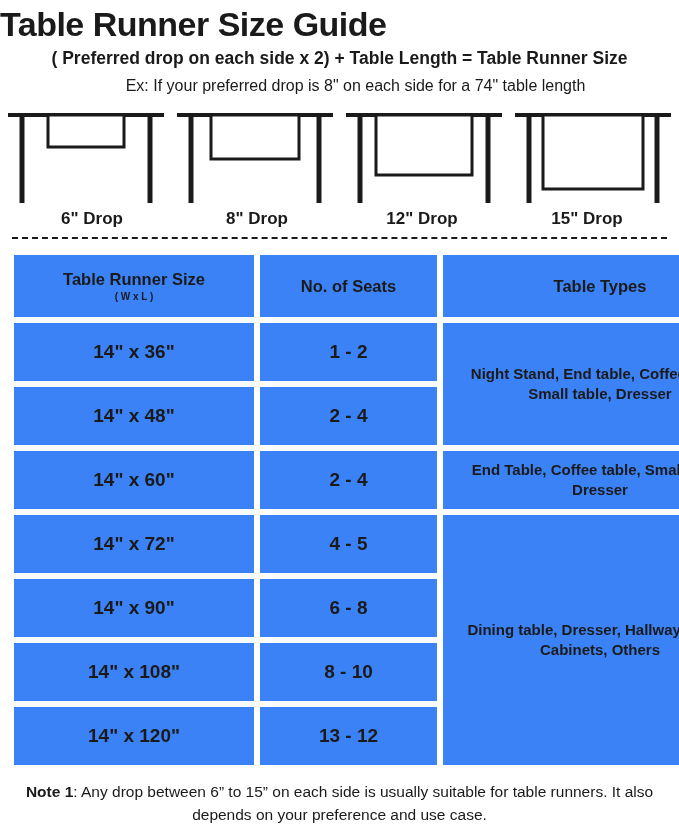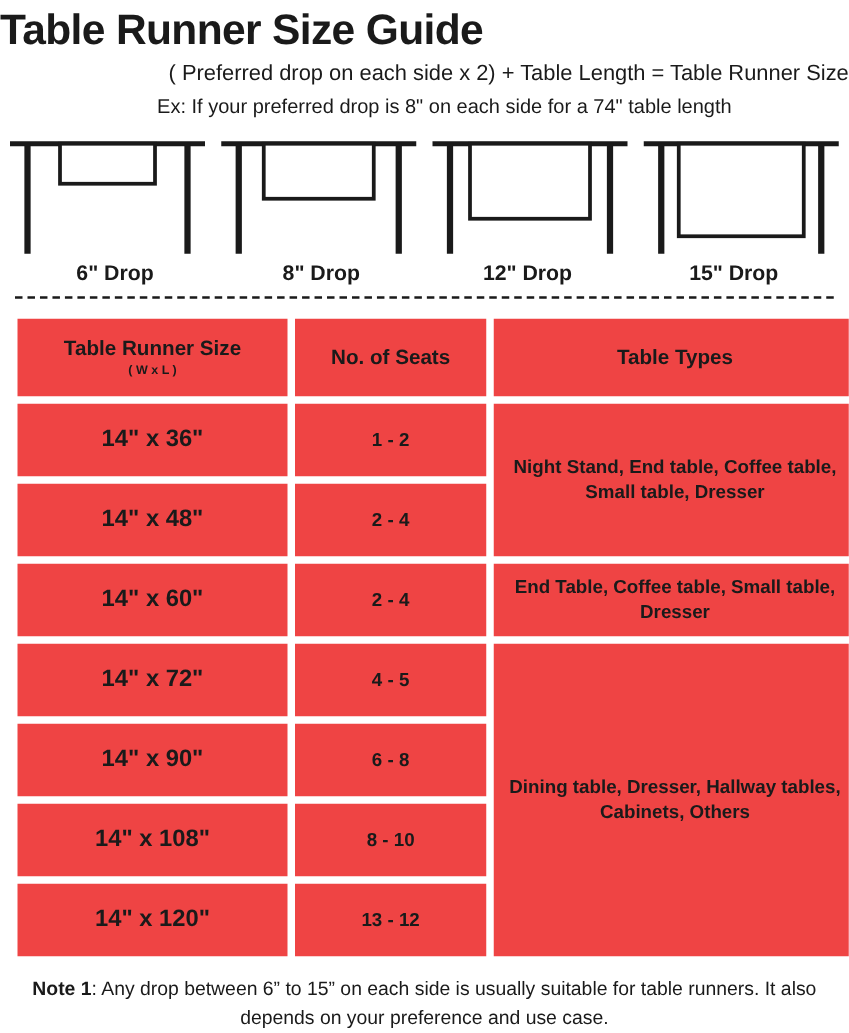--- a/index.html
+++ b/index.html
@@ -24,24 +24,25 @@
   
   .title {
     text-align: left;
     font-size: 34px;
     font-weight: bold;
     letter-spacing: -0.5px;
     margin: 6px 0 4px 0;
     line-height: 1.1;
   }
   .formula {
-    text-align: right;
+    text-align: center;
     font-size: 17.5px;
     margin: 4px 0 2px 0;
     line-height: 1.35;
+    font-weight: bold;
   }
   .example {
     text-align: center;
     font-size: 16px;
     margin: 4px 0 0 0;
     line-height: 1.4;
     padding-left: 32px;
   }
   .example .line2 { display: block; }
 
@@ -85,47 +86,47 @@
     padding: 10px 8px 0 8px;
     box-sizing: border-box;
   }
   table.size-table {
     width: 100%;
     border-collapse: separate;
     border-spacing: 6px 6px;
     table-layout: fixed;
   }
   table.size-table td, table.size-table th {
-    background: #ef4444;
+    background: #3b82f6;
     text-align: center;
     vertical-align: middle;
     font-weight: bold;
     color: #1a1a1a;
-    padding: 8px 4px;
+    padding: 8px 16px;
   }
   th.col-runner { width: 208px; }
   th.col-seats  { width: 145px; }
   th.col-types  { width: 282px; }
 
   th.head {
     font-size: 16.5px;
     height: 46px;
   }
   th.head .sub {
     display: block;
     font-size: 10px;
     font-weight: bold;
     margin-top: 2px;
   }
   td.runner {
     font-size: 19px;
     height: 42px;
   }
   td.seats {
-    font-size: 15px;
+    font-size: 19px;
     height: 42px;
   }
   td.types {
     font-size: 15px;
     line-height: 1.35;
   }
 
   
   .notes {
     padding: 8px 8px 0 8px;

